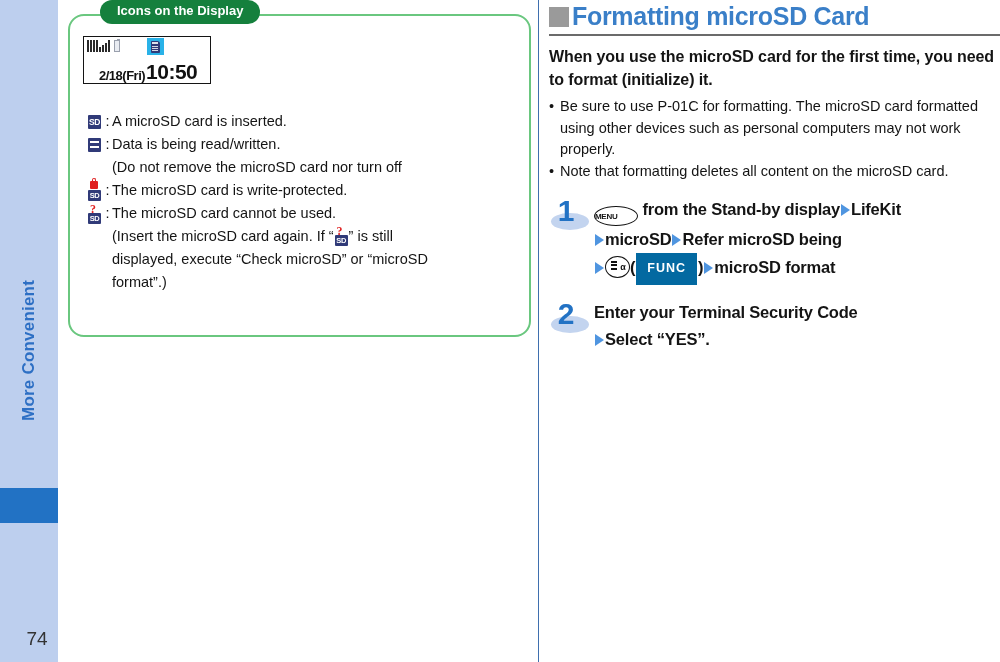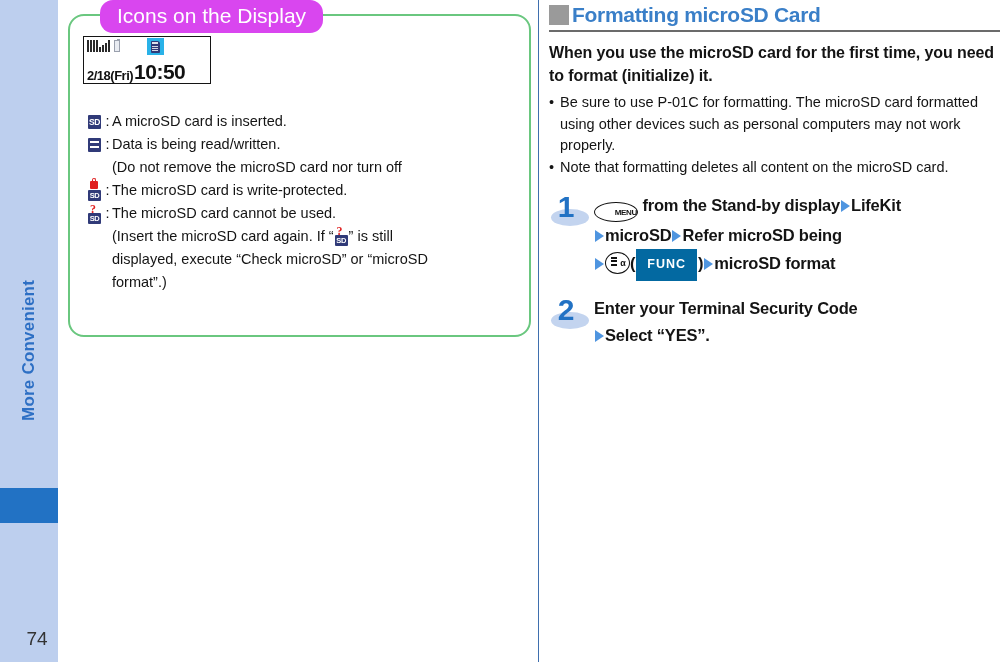--- a/index.html
+++ b/index.html
@@ -41,22 +41,22 @@
   }
 
   
   #tip-box{
     position:absolute;left:68px;top:14px;width:463px;height:323px;
     border:2.5px solid #6ac77f;border-radius:16px;
     box-sizing:border-box;background:#fff;
   }
   #tip-box-title{
     position:absolute;left:100px;top:0px;
-    background:#d946ef;color:#ffffff;
-    font-size:21px;font-weight:normal;
+    background:#15803d;color:#ffffff;
+    font-size:13px;font-weight:bold;
     padding:4px 17px 5px 17px;border-radius:13px;
     white-space:nowrap;z-index:3;
     line-height:1.15;
   }
 
   
   #phone-mock{
     position:absolute;left:83px;top:36px;width:128px;height:48px;
     border:1.6px solid #141414;box-sizing:border-box;background:#fff;
   }
@@ -93,21 +93,21 @@
     display:inline-block;vertical-align:middle;
   }
   .sd-chip:before{
     content:"";position:absolute;left:1px;top:1.5px;width:6px;height:2px;background:#fff;opacity:.85;
   }
   .sd-chip:after{
     content:"";position:absolute;left:1px;top:5px;width:6px;height:5px;
     background:repeating-linear-gradient(to bottom,#fff 0 1px,transparent 1px 2px);opacity:.8;
   }
   #phone-clockline{
-    position:absolute;left:3px;top:21px;right:0;height:24px;
+    position:absolute;left:15px;top:21px;right:0;height:24px;
     display:flex;align-items:flex-end;text-align:center;
   }
   #phone-date{font-size:13px;font-weight:bold;letter-spacing:-0.5px;color:#111;line-height:1;}
   #phone-time{font-size:21px;font-weight:bold;letter-spacing:-0.5px;color:#111;line-height:1;margin-left:1px;}
 
   
   #icon-legend{
     position:absolute;left:86px;top:110px;width:430px;
     font-size:14.5px;line-height:23px;color:#141414;
   }
@@ -166,21 +166,21 @@
   #right-col{
     position:absolute;left:549px;top:0px;width:451px;
   }
   #section-header{
     display:flex;align-items:center;padding-top:4px;
   }
   #section-marker{
     width:20px;height:20px;background:#9a9a9a;margin-right:3px;flex:none;
   }
   #section-title{
-    font-size:21px;font-weight:bold;color:#3a7fc8;letter-spacing:-0.3px;
+    font-size:25px;font-weight:bold;color:#3a7fc8;letter-spacing:-0.3px;
     white-space:nowrap;line-height:1;
   }
   #header-rule{
     height:2px;background:#6b6b6b;margin-top:5px;width:451px;
   }
   #intro-text{
     margin-top:9px;font-size:16px;font-weight:bold;line-height:23px;
     color:#141414;letter-spacing:-0.1px;
   }
   .bullet-list{margin-top:5px;}
@@ -206,21 +206,21 @@
   .step-body{
     font-size:16.5px;font-weight:bold;line-height:27px;color:#141414;letter-spacing:-0.2px;
   }
   .tri{
     display:inline-block;width:0;height:0;
     border-left:9px solid #4f95e0;border-top:6.5px solid transparent;border-bottom:6.5px solid transparent;
     vertical-align:-1px;margin:0 1px;
   }
   .key-menu{
     display:inline-block;width:44px;height:20px;border:1.8px solid #111;border-radius:50%;
-    font-size:8px;font-weight:bold;line-height:20px;text-align:right;letter-spacing:-0.3px;
+    font-size:8px;font-weight:bold;line-height:20px;text-align:left;letter-spacing:-0.3px;
     vertical-align:-4px;box-sizing:border-box;
   }
   .key-func{
     display:inline-block;width:25px;height:22px;border:1.8px solid #111;border-radius:50%;
     position:relative;vertical-align:-5px;box-sizing:border-box;
   }
   .key-func .g1{
     position:absolute;left:5px;top:3.5px;width:6px;height:14px;
   }
   .key-func .g1 b{display:block;background:#111;height:2px;margin-bottom:1.6px;}

